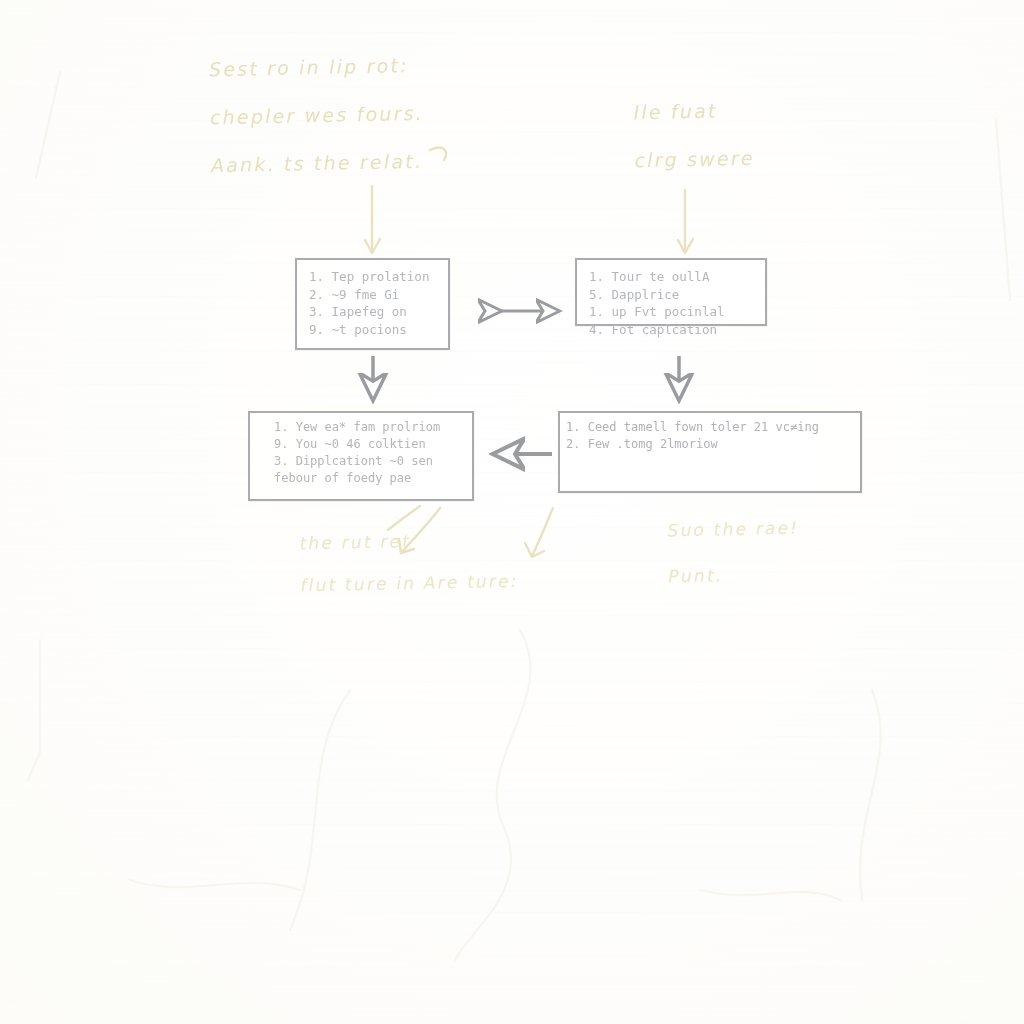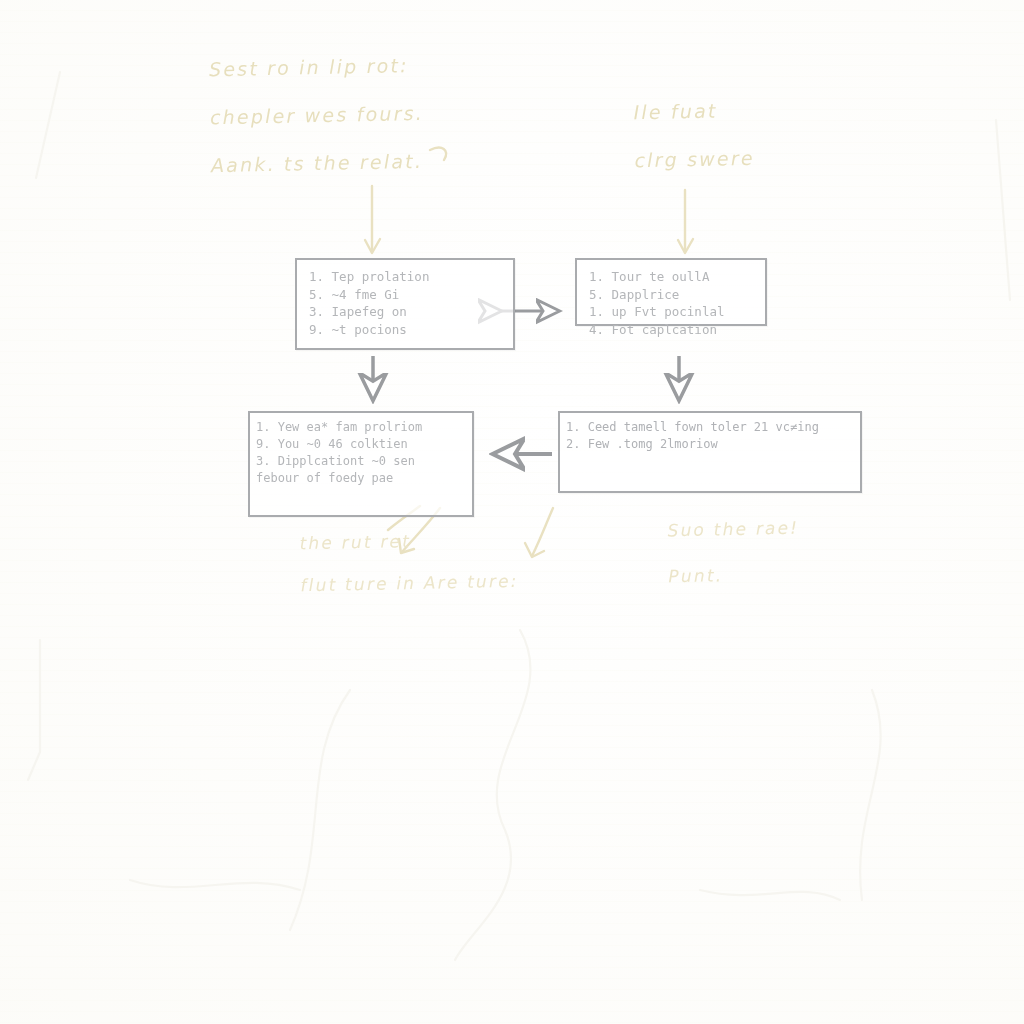--- a/index.html
+++ b/index.html
@@ -187,39 +187,39 @@
     <div style="height:24px"></div>
     <div>flut  ture     in  Are  ture:</div>
   </div>
 
   <div class="hand sm" style="left:668px; top:521px;">
     <div>Suo the  rae!</div>
     <div style="height:28px"></div>
     <div>Punt.</div>
   </div>
 
-  <div class="box" style="left:295px; top:258px; width:220px; height:92px;">
+  <div class="box" style="left:295px; top:258px; width:155px; height:92px;">
     <div class="lines">
       <div>1.  Tep prolation</div>
-      <div>5.  ~4 fme Gi</div>
+      <div>2.  ~9 fme Gi</div>
       <div>3.  Iapefeg on</div>
       <div>9.  ~t pocions</div>
     </div>
   </div>
 
   <div class="box" style="left:575px; top:258px; width:192px; height:68px;">
     <div class="lines">
       <div>1. Tour  te oullA</div>
       <div>5. Dapplrice</div>
       <div>1. up  Fvt pocinlal</div>
       <div>4. Fot caplcation</div>
     </div>
   </div>
 
-  <div class="box" style="left:248px; top:411px; width:226px; height:106px;">
+  <div class="box" style="left:248px; top:411px; width:226px; height:90px;padding-left:18px;">
     <div class="lines" style="padding:6px 0 6px 6px; font-size:12px; line-height:17px;">
       <div>1. Yew ea* fam prolriom</div>
       <div>9. You ~0  46  colktien</div>
       <div>3. Dipplcationt  ~0 sen</div>
       <div>febour of foedy pae</div>
     </div>
   </div>
 
   <div class="box overflow" style="left:558px; top:411px; width:304px; height:82px;">
     <div class="lines" style="padding:6px 0 6px 6px; font-size:12px; line-height:17px;">

